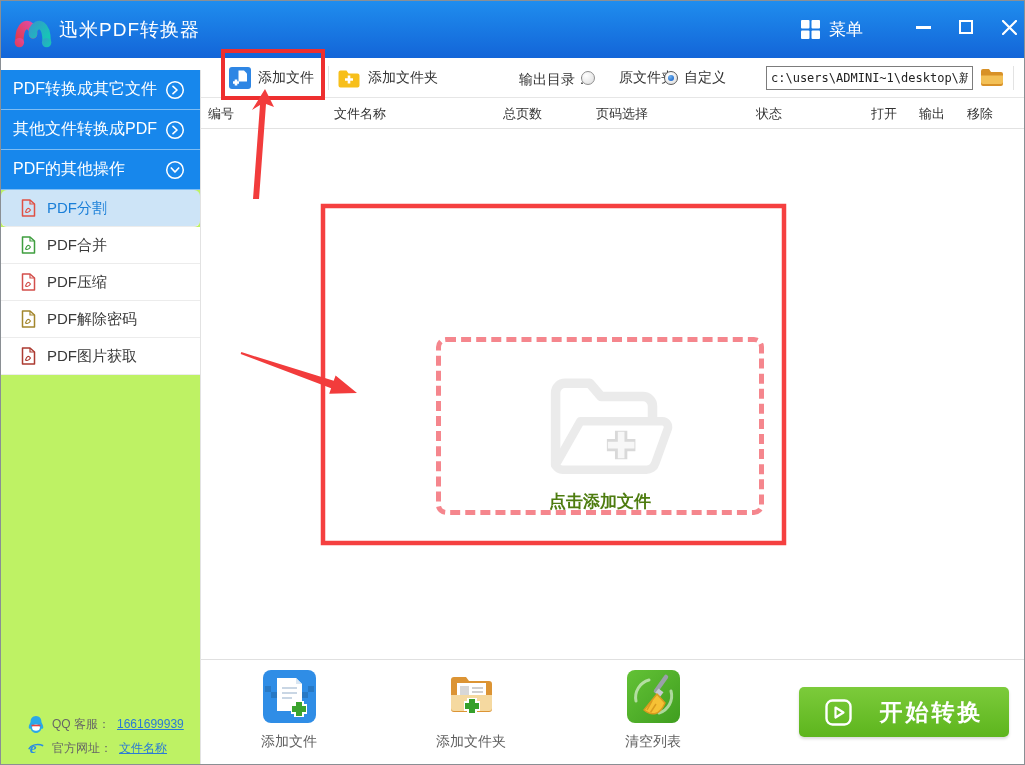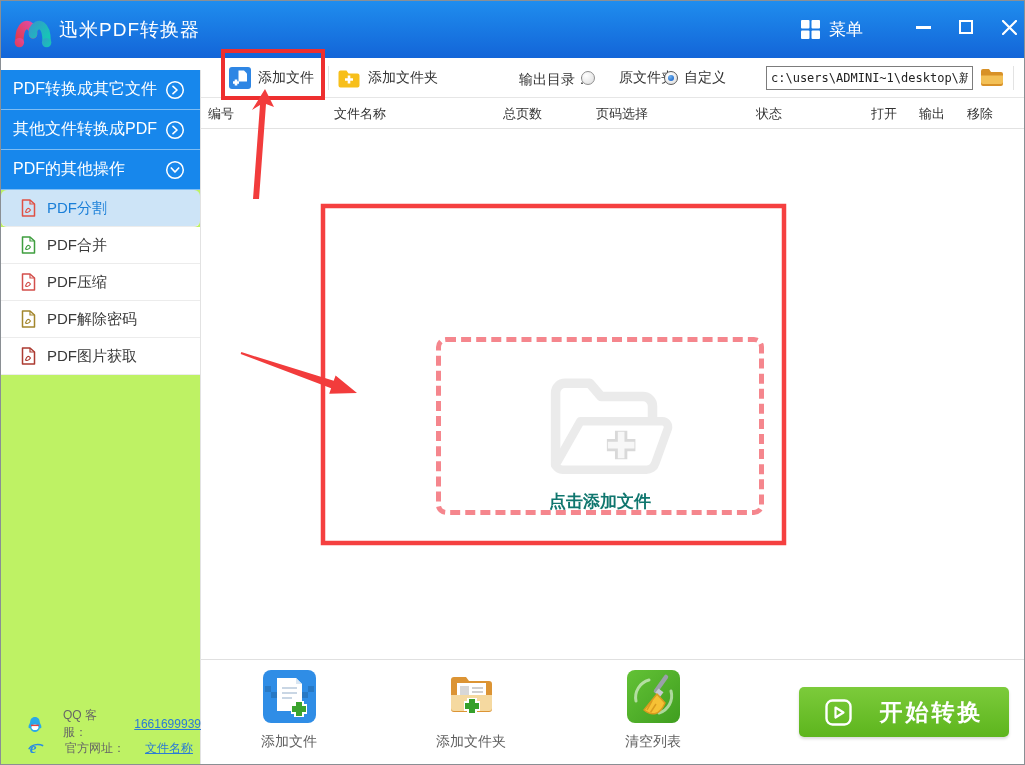--- a/index.html
+++ b/index.html
@@ -27,21 +27,21 @@
                 display:flex; align-items:center; padding-left:12px; cursor:pointer;
                 border-bottom:1px solid rgba(255,255,255,.45); }
   .side-group .chev { position:absolute; right:15px; top:10px; width:20px; height:20px; }
   .side-sub { position:relative; height:37px; display:flex; align-items:center; padding-left:20px;
               gap:11px; font-size:15px; color:#3a3a3a; border-bottom:1px solid #ececec;
               background:#fff; cursor:pointer; }
   .side-sub.selected { background:#cde4f7; color:#1a7fd8;border-radius:6px; }
   .side-sub svg { flex:0 0 auto; }
 
   .support { position:absolute; left:0; bottom:18px; width:200px; font-size:12px; color:#666; }
-  .support-row { display:flex; align-items:center; gap:20px; padding-left:26px; height:24px; }
+  .support-row { display:flex; align-items:center; gap:7px; padding-left:26px; height:24px; }
   .support a { color:#2b7bd4; }
 
   
   .main { position:absolute; left:200px; top:57px; width:825px; height:708px; background:#fff; }
 
   .toolbar { position:absolute; left:0; top:0; width:825px; height:40px; background:#fff;
              border-bottom:1px solid #e6e6e6; }
   .tool-btn { position:absolute; top:0; height:40px; display:flex; align-items:center; gap:7px;
               font-size:14px; color:#333; cursor:pointer; }
   .tb-addfile { left:28px; } .tb-addfolder { left:136px; }
@@ -62,21 +62,21 @@
 
   .thead { position:absolute; left:0; top:40px; width:825px; height:31px; background:#fff;
            border-bottom:1px solid #e2e2e2; }
   .th { position:absolute; top:0; line-height:31px; font-size:13px; color:#333; white-space:nowrap; }
 
   .content { position:absolute; left:0; top:71px; width:825px; height:530px; background:#fff; }
   .dropzone { position:absolute; left:235px; top:208px; width:328px; height:178px;
               border:5px dashed #f5868d; border-radius:10px; cursor:pointer; }
   .dz-folder { position:absolute; left:88px; top:26px; }
   .dz-label { position:absolute; left:0; top:148px; width:100%; text-align:center;
-              color:#0f766e; font-size:17px; font-weight:bold; }
+              color:#4d7c0f; font-size:17px; font-weight:bold; }
 
   .bottombar { position:absolute; left:0; top:601px; width:825px; height:107px; background:#fff;
                border-top:1px solid #e0e0e0; }
   .big-action { position:absolute; top:10px; width:120px; text-align:center; cursor:pointer; }
   .ba1 { left:28px; } .ba2 { left:210px; } .ba3 { left:392px; }
   .big-action .cap { margin-top:6px; font-size:14px; color:#606060; }
   .start-btn { position:absolute; left:598px; top:27px; width:210px; height:50px; border-radius:5px;
                background:linear-gradient(180deg,#7ccb3b,#5db51d); display:flex; align-items:center;
                justify-content:center; gap:28px; cursor:pointer; box-shadow:0 2px 3px rgba(0,0,0,.15); }
   .start-btn span { color:#fff; font-size:23px; font-weight:bold; letter-spacing:3px; }

